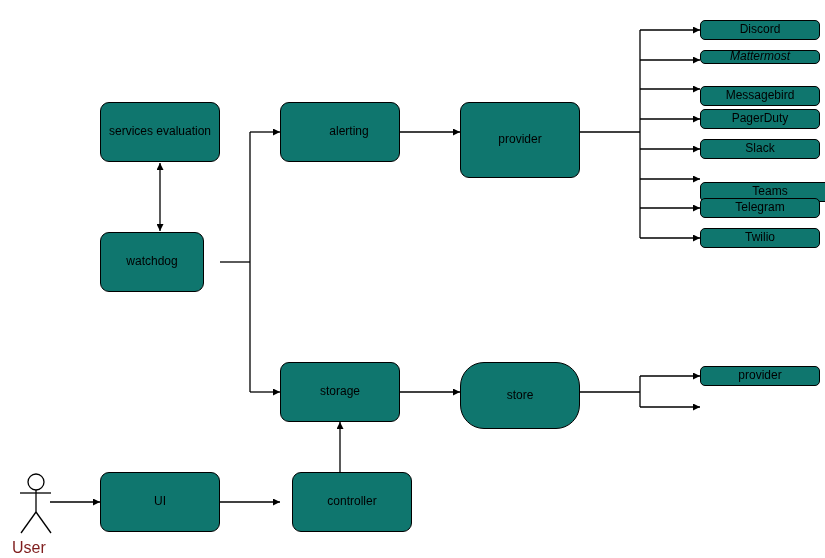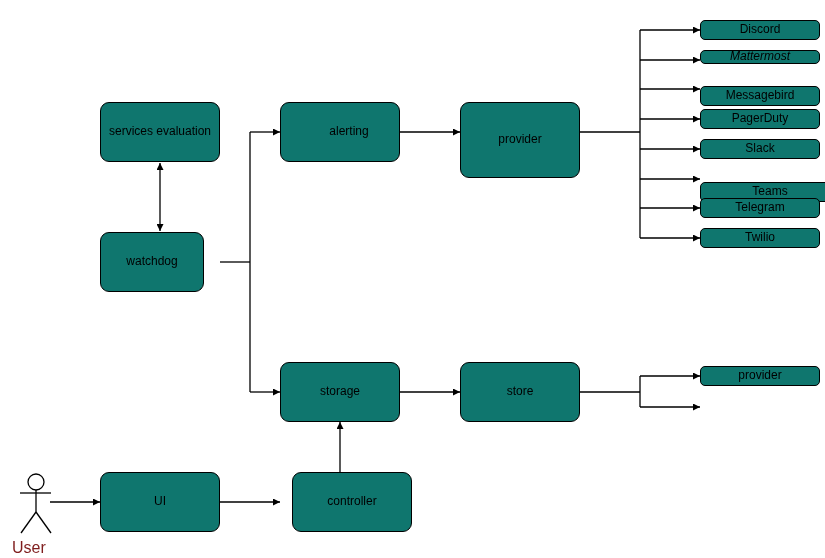--- a/index.html
+++ b/index.html
@@ -100,21 +100,21 @@
   <div class="node" style="left:100px; top:102px; width:120px; height:60px;">services evaluation</div>
 
   <div class="node" style="left:100px; top:232px; width:104px; height:60px;">watchdog</div>
 
   <div class="node" style="left:280px; top:102px; width:120px; height:60px;padding-left:18px;">alerting</div>
 
   <div class="node" style="left:460px; top:102px; width:120px; height:76px;">provider</div>
 
   <div class="node" style="left:280px; top:362px; width:120px; height:60px;">storage</div>
 
-  <div class="node" style="left:460px; top:362px; width:120px; height:60px;">store</div>
+  <div class="node" style="left:460px; top:362px; width:120px; height:67px;border-radius:24px;">store</div>
 
   <div class="node" style="left:100px; top:472px; width:120px; height:60px;">UI</div>
 
   <div class="node" style="left:280px; top:472px; width:120px; height:60px;margin-left:12px;">controller</div>
 
   <div class="node leaf" style="left:700px; top:20px;  width:120px; height:20px;">Discord</div>
   <div class="node leaf" style="left:700px; top:50px;  width:120px; height:14px;font-style:italic;">Mattermost</div>
   <div class="node leaf" style="left:700px; top:86px;  width:120px; height:20px;">Messagebird</div>
   <div class="node leaf" style="left:700px; top:109px; width:120px; height:20px;">PagerDuty</div>
   <div class="node leaf" style="left:700px; top:139px; width:120px; height:20px;">Slack</div>

